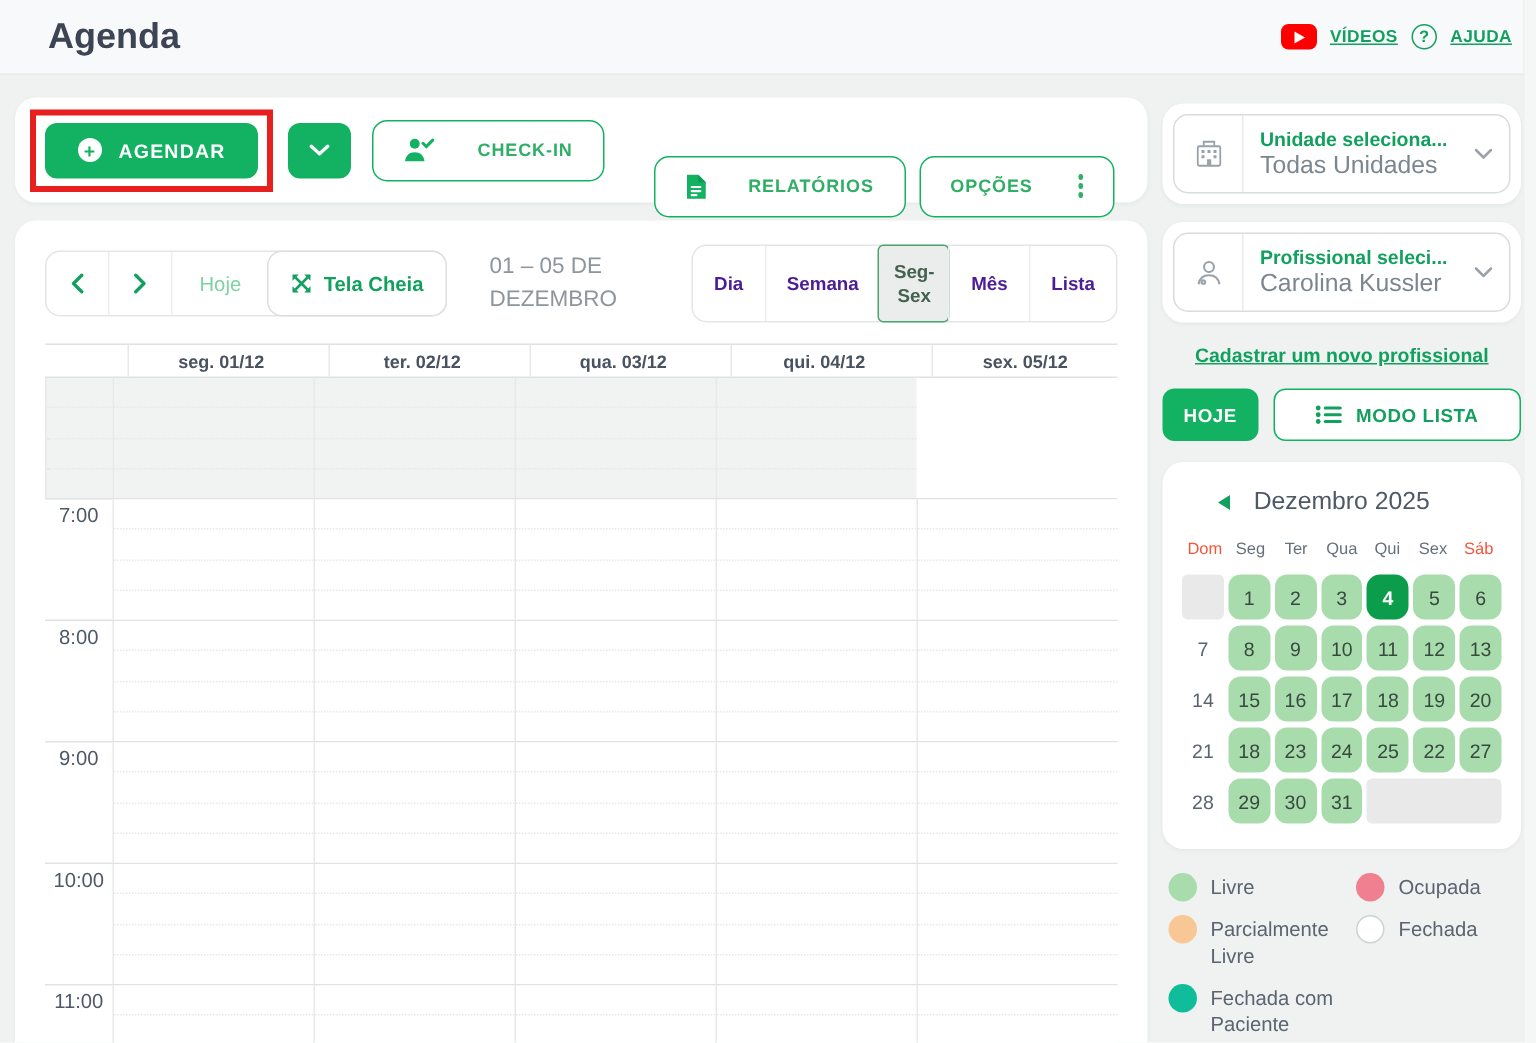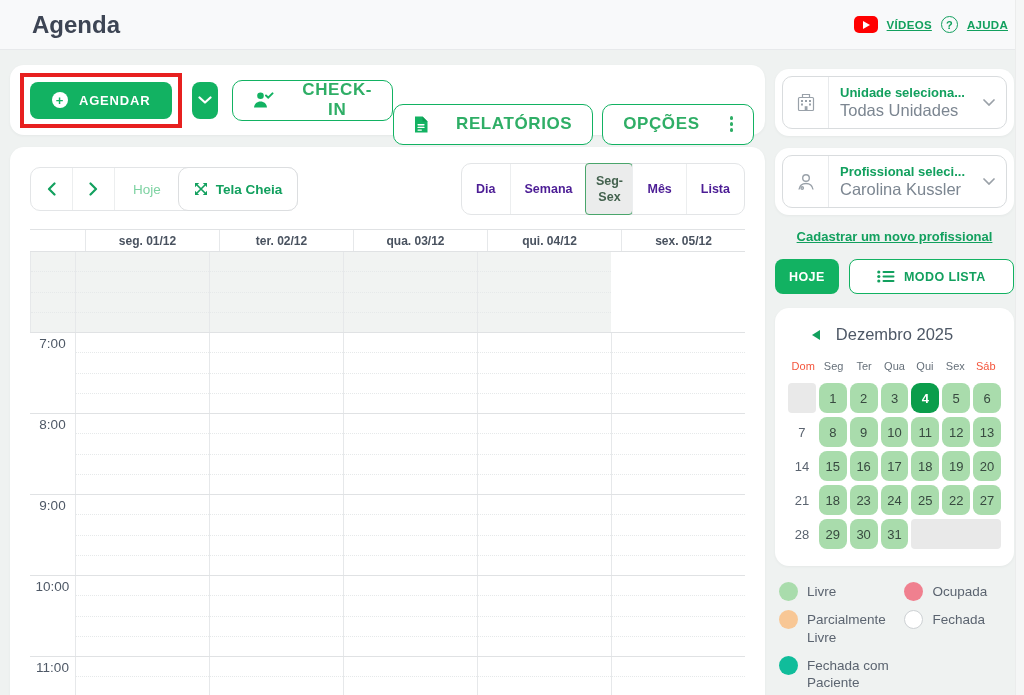--- a/index.html
+++ b/index.html
@@ -47,21 +47,21 @@
     font-family:inherit;
   }
   .plus-circle { width:16px; height:16px; background:#fff; border-radius:50%;
                  color:#12b262; font-size:13px; font-weight:700; line-height:1;
                  display:flex; align-items:center; justify-content:center; }
   .btn-arrow { background:#12b262; border:none; border-radius:8px; width:42px; height:37px;
                margin-left:10px; display:flex; align-items:center; justify-content:center; cursor:pointer; }
   .btn-outline {
     background:#fff; border:1.5px solid #12b262; border-radius:10px; height:41px;
     display:inline-flex; align-items:center; gap:28px; padding:0 20px; cursor:pointer;
-    color:#2fae66; font-weight:700; font-size:17px; letter-spacing:.6px; font-family:inherit;
+    color:#2fae66; font-weight:700; font-size:12px; letter-spacing:.6px; font-family:inherit;
   }
   .checkin { margin-left:14px; }
   .right-group { margin-left:auto; display:flex; gap:9px;margin-top:48px; }
   .kebab { display:flex; flex-direction:column; gap:2.5px; margin-left:2px; }
   .kebab i { width:3.5px; height:3.5px; background:#2fae66; border-radius:50%; }
   
   .cal-card { margin-top:12px; padding:16px 20px 0; height:610px; }
   .cal-header { display:flex; align-items:center; }
   .nav-group { display:flex; align-items:stretch; border:1px solid #e3e5e7; border-radius:10px;
                height:44px; background:#fff; }
@@ -227,20 +227,21 @@
           <div class="fullscreen-seg">
             <span style="display:flex;">
               <svg width="14" height="14" viewBox="0 0 14 14" fill="#12a05e">
                   <path d="M1 1h4.2L1 5.2zM13 1v4.2L8.8 1zM13 13H8.8L13 8.8zM1 13V8.8L5.2 13z"></path>
                   <path d="M3 3l8 8M11 3l-8 8" stroke="#12a05e" stroke-width="1.7"></path>
                 </svg>
             </span>
             <span>Tela Cheia</span>
           </div>
         </div>
+        <div class="date-range">01 – 05 DE DEZEMBRO</div>
         <div class="tabs">
             <div class="view-tab">Dia</div>
             <div class="view-tab">Semana</div>
             <div class="view-tab active">Seg-Sex</div>
             <div class="view-tab">Mês</div>
             <div class="view-tab">Lista</div>
           </div>
       </div>
 
       <div class="week-grid">

